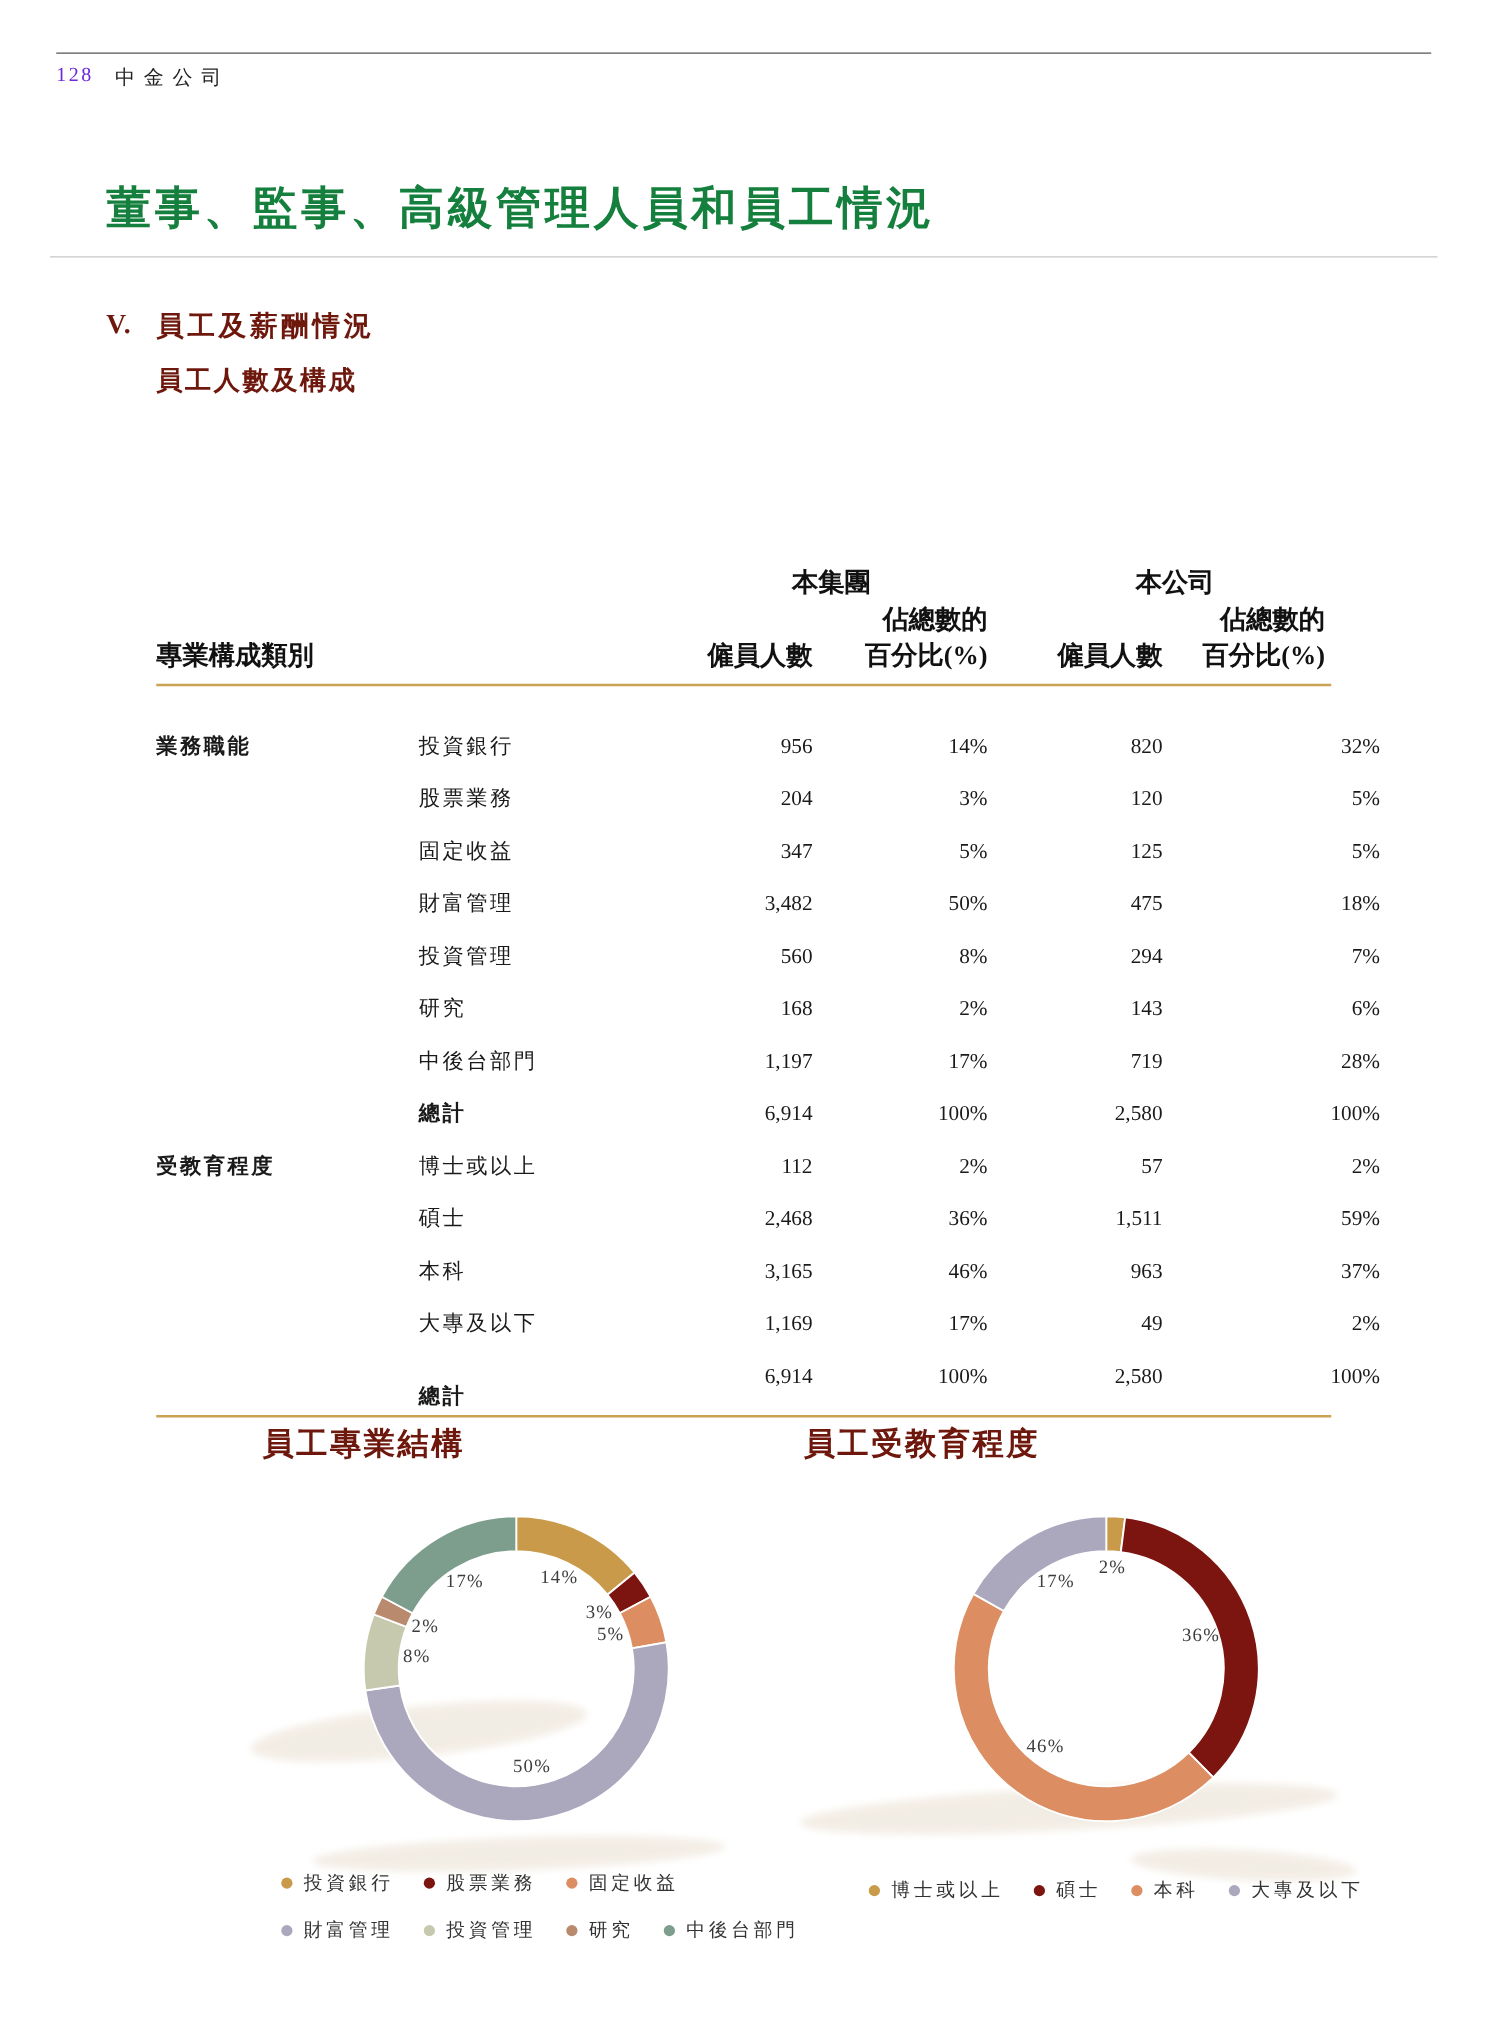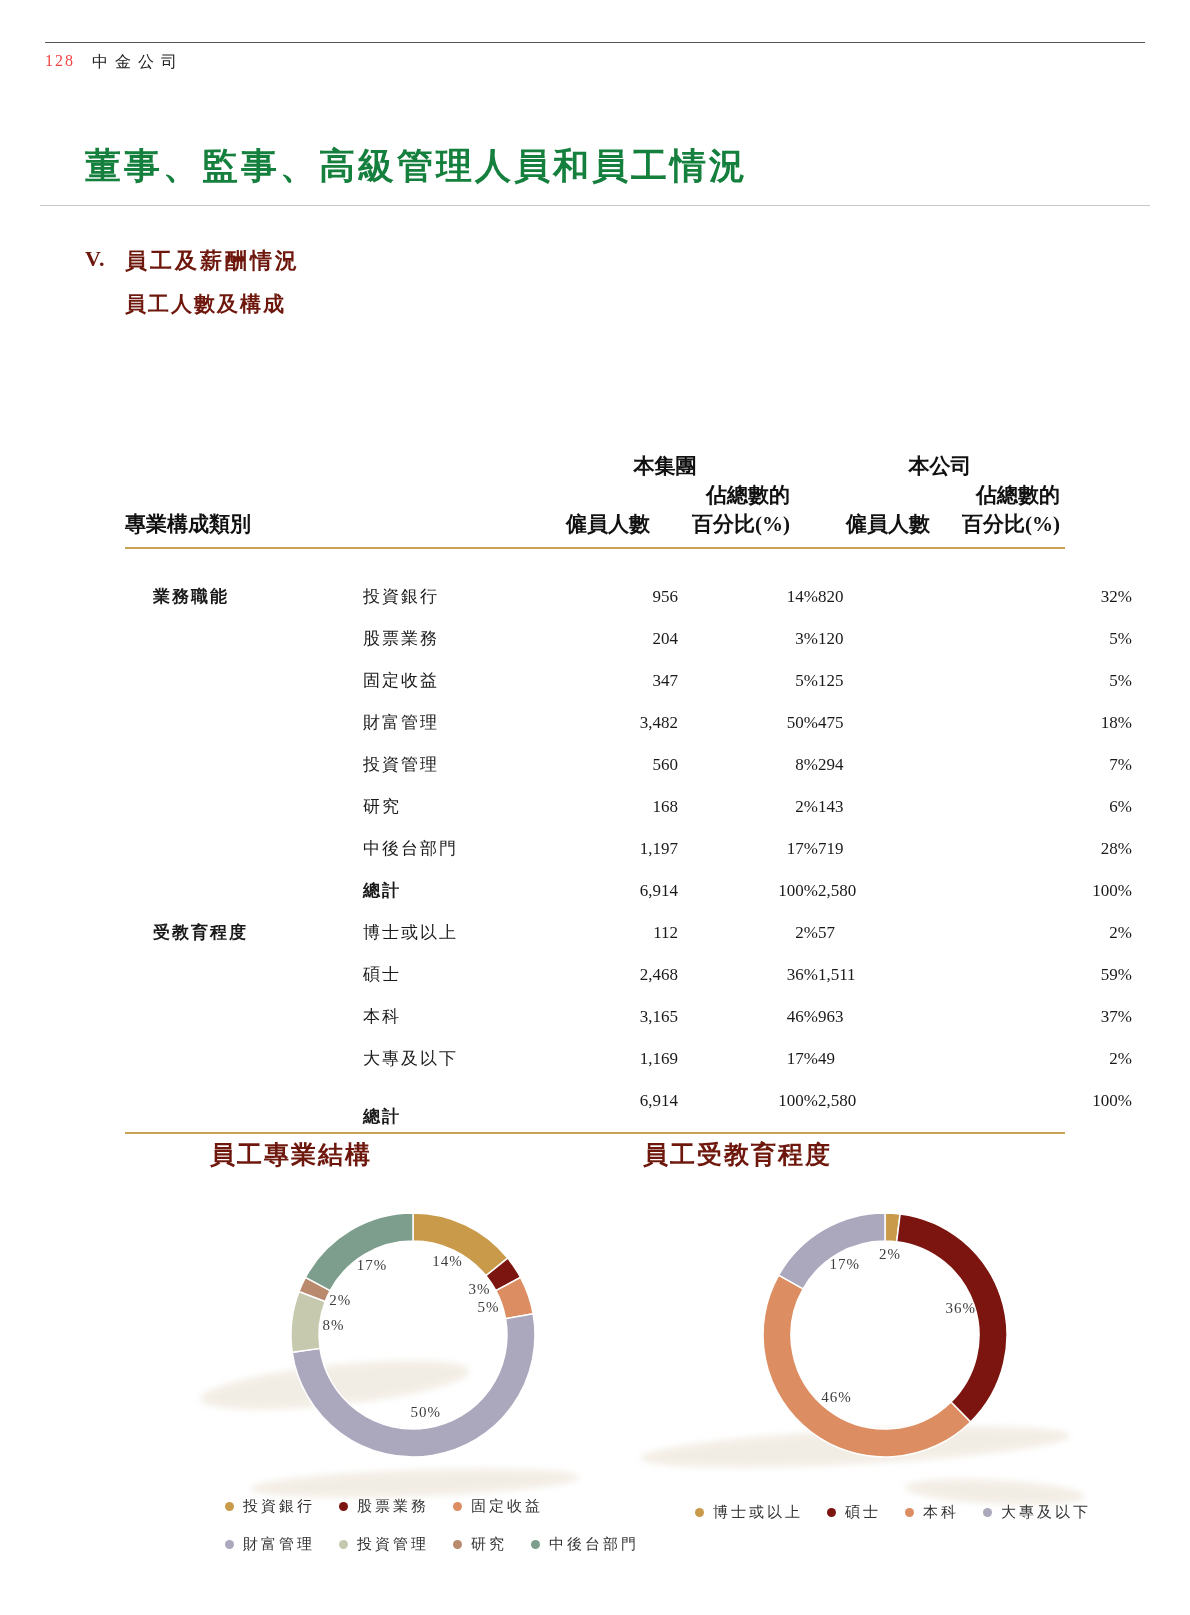--- a/index.html
+++ b/index.html
@@ -1,21 +1,21 @@
 <!DOCTYPE html>
 <html><head>
 <meta charset="utf-8">
 <style>
   html,body{margin:0;padding:0;background:#fff;}
   .page{position:relative;width:1190px;height:1615px;background:#fff;overflow:hidden;
         font-family:"Liberation Serif","DejaVu Serif",serif;color:#1a1a1a;}
   .abs{position:absolute;}
   
   .top-rule{left:45px;top:42px;width:1100px;height:1px;background:#555;}
-  .page-no{left:45px;top:52px;font-size:16px;letter-spacing:2px;color:#ef4444;}
+  .page-no{left:45px;top:52px;font-size:16px;letter-spacing:2px;color:#6d28d9;}
   .company{left:92px;top:52px;font-size:16px;letter-spacing:7px;color:#222;}
   
   .main-title{left:85px;top:142px;font-size:36px;font-weight:bold;color:#15803d;letter-spacing:3px;}
   .title-rule{left:40px;top:205px;width:1110px;height:1px;background:#c7c7c7;}
   
   .sec-numeral{left:85px;top:246px;font-size:22px;font-weight:bold;color:#6E180D;letter-spacing:1px;}
   .sec-heading{left:125px;top:246px;font-size:22px;font-weight:bold;color:#6E180D;letter-spacing:3px;font-family:Liberation Mono, monospace;}
   .sub-heading{left:125px;top:290px;font-size:21px;font-weight:bold;color:#6E180D;letter-spacing:2px;}
   
   .paragraph{left:125px;top:332px;width:942px;font-size:17.5px;line-height:31px;
@@ -29,28 +29,28 @@
   .th-cat{left:125px;top:510px;width:250px;text-align:left;}
   .th-c1{left:470px;top:510px;width:180px;text-align:right;}
   .th-p1{left:650px;top:510px;width:140px;text-align:right;}
   .th-c2{left:790px;top:510px;width:140px;text-align:right;}
   .th-p2{left:920px;top:510px;width:140px;text-align:right;}
   .rule-gold{left:125px;width:940px;height:2px;background:#C9A254;}
   .rule-head{top:547px;}
   .rule-bottom{top:1132px;}
   
   #table-rows{left:125px;top:576px;width:940px;}
-  .trow{position:relative;height:42px;margin-left:28px;}
+  .trow{position:relative;height:42px;}
   .trow span{position:absolute;line-height:42px;font-size:17px;white-space:nowrap;}
   .c-cat{left:0;width:210px;font-weight:bold;letter-spacing:2px;}
   .c-label{left:210px;width:180px;letter-spacing:2px;}
   .c-label.total{font-weight:bold;}
   .c-n0{left:345px;width:180px;text-align:right;}
   .c-n1{left:525px;width:140px;text-align:right;}
-  .c-n2{left:665px;width:140px;}
+  .c-n2{left:665px;width:140px;text-align:right;}
   .c-n3{left:849px;width:130px;text-align:right;}
   .shift-down{transform:translateY(16px);}
   
   .chart-title{font-size:25px;font-weight:bold;color:#6E180D;letter-spacing:2px;}
   .ct-left{left:210px;top:1138px;}
   .ct-right{left:643px;top:1138px;}
   .donut-mount{width:280px;height:280px;}
   .dm-left{left:273px;top:1195px;}
   .dm-right{left:745px;top:1195px;}
   .slice-label{font-size:15px;fill:#3d3d3d;text-anchor:middle;dominant-baseline:middle;

